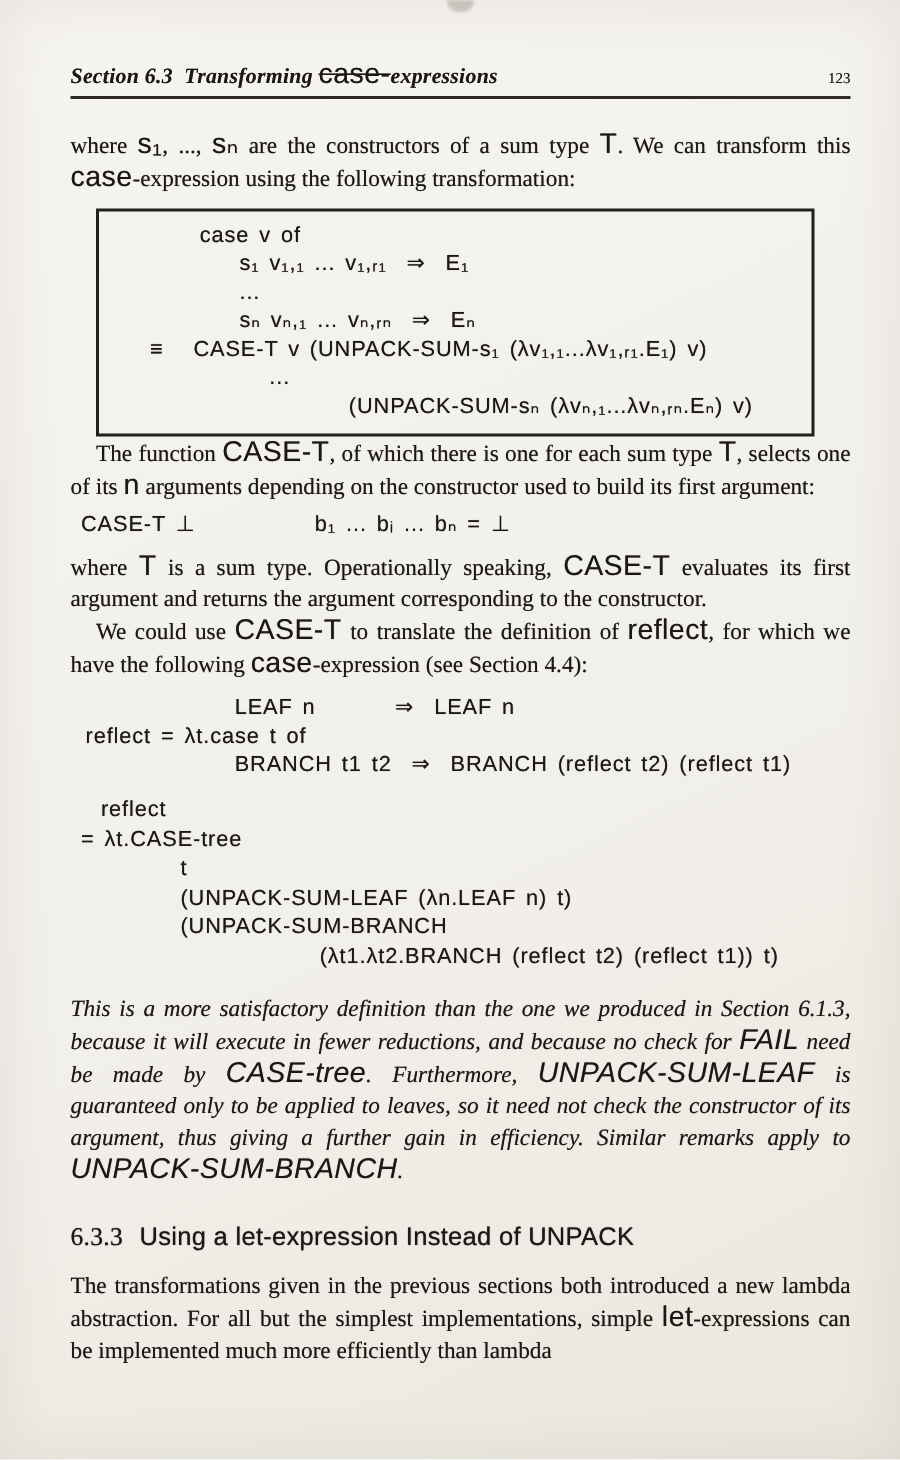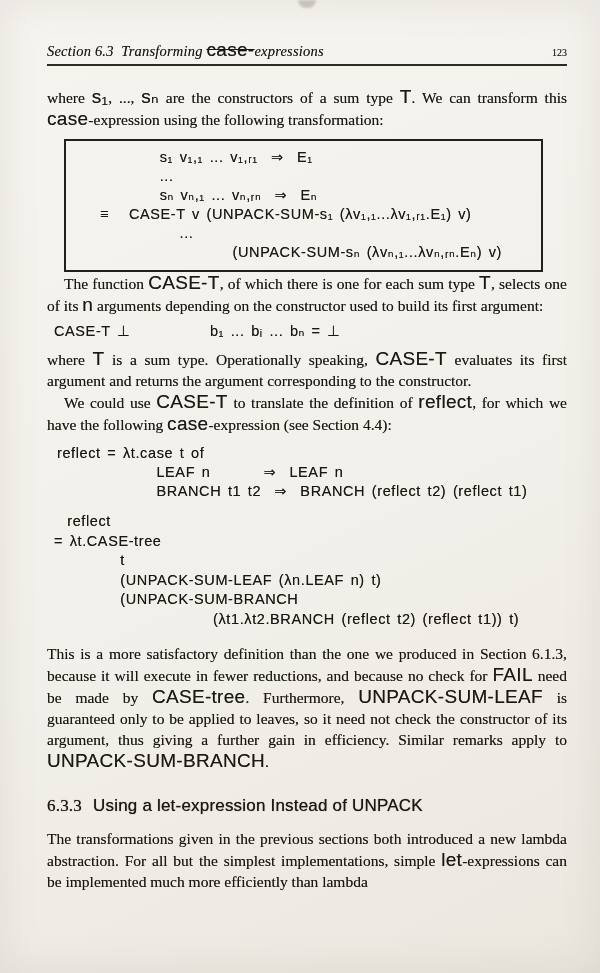--- a/index.html
+++ b/index.html
@@ -36,33 +36,33 @@
     border:none; border-top:2px solid #2e2b25; margin:3px 0 0 0;
   }
 
   
   .body-text {
     margin:0; font-size:15.5px; line-height:21px;
     text-align:justify;
     text-shadow:0 0 0.45px rgba(25,20,12,.6);
   }
   .seg-rm { }
-  .seg-it { font-style:italic; }
+  .seg-it { font-style:italic;font-weight:bold; }
   .seg-sans, .seg-sans-strike {
     font-family:"Liberation Sans","DejaVu Sans",sans-serif;
     font-size:19px; letter-spacing:0.3px;
   }
   .seg-sans-strike { text-decoration:line-through; }
   .indent-first { text-indent:17px; }
 
   .mt-intro  { margin-top:20px; }
   .mt-p2     { }
   .mt-p3     { margin-top:7px; }
   .mt-apply  { margin-top:10px; }
-  .mt-p6     { margin-top:14px; }
+  .mt-p6     { margin-top:14px;font-style:italic; }
   .mt-p7     { margin-top:12px; }
 
   
   .code {
     font-family:"Liberation Sans","DejaVu Sans",sans-serif;
     font-size:14.5px; line-height:19px;
     letter-spacing:0.6px; word-spacing:2px;
     text-shadow:0 0 0.5px rgba(25,20,12,.65);
   }
   .code .code-line { white-space:pre; }
@@ -98,41 +98,42 @@
 
   <div class="running-header">
     <span class="running-title"><span class="seg-it">Section 6.3&nbsp; Transforming </span><span class="seg-sans-strike">case-</span><span class="seg-it">expressions</span></span>
     <span class="page-num">123</span>
   </div>
   <hr class="header-rule">
 
   <p class="body-text mt-intro"><span class="seg-rm">where </span><span class="seg-sans">s₁</span><span class="seg-rm">, ..., </span><span class="seg-sans">sₙ</span><span class="seg-rm"> are the constructors of a sum type </span><span class="seg-sans">T</span><span class="seg-rm">. We can transform this </span><span class="seg-sans">case</span><span class="seg-rm">-expression using the following transformation:</span></p>
 
   <div class="transformation-box code">
+      <div class="code-line">     case v of</div>
       <div class="code-line">         s₁ v₁,₁ ... v₁,ᵣ₁  ⇒  E₁</div>
       <div class="code-line">         ...</div>
       <div class="code-line">         sₙ vₙ,₁ ... vₙ,ᵣₙ  ⇒  Eₙ</div>
       <div class="code-line">≡   CASE-T v (UNPACK-SUM-s₁ (λv₁,₁...λv₁,ᵣ₁.E₁) v)</div>
       <div class="code-line">            ...</div>
       <div class="code-line">                    (UNPACK-SUM-sₙ (λvₙ,₁...λvₙ,ᵣₙ.Eₙ) v)</div>
     </div>
 
   <p class="body-text mt-p2 indent-first"><span class="seg-rm">The function </span><span class="seg-sans">CASE-T</span><span class="seg-rm">, of which there is one for each sum type </span><span class="seg-sans">T</span><span class="seg-rm">, selects one of its </span><span class="seg-sans">n</span><span class="seg-rm"> arguments depending on the constructor used to build its first argument:</span></p>
 
   <div class="code code-equations">
       <div class="code-line">CASE-T ⊥            b₁ ... bᵢ ... bₙ = ⊥</div>
     </div>
 
   <p class="body-text mt-p3"><span class="seg-rm">where </span><span class="seg-sans">T</span><span class="seg-rm"> is a sum type. Operationally speaking, </span><span class="seg-sans">CASE-T</span><span class="seg-rm"> evaluates its first argument and returns the argument corresponding to the constructor.</span></p>
 
   <p class="body-text indent-first"><span class="seg-rm">We could use </span><span class="seg-sans">CASE-T</span><span class="seg-rm"> to translate the definition of </span><span class="seg-sans">reflect</span><span class="seg-rm">, for which we have the following </span><span class="seg-sans">case</span><span class="seg-rm">-expression (see Section 4.4):</span></p>
 
   <div class="code code-reflect-case">
+      <div class="code-line">               LEAF n        ⇒  LEAF n</div>
       <div class="code-line">reflect = λt.case t of</div>
-      <div class="code-line">               LEAF n        ⇒  LEAF n</div>
       <div class="code-line">               BRANCH t1 t2  ⇒  BRANCH (reflect t2) (reflect t1)</div>
     </div>
 
 
   <div class="code code-reflect-transformed">
       <div class="code-line">  reflect</div>
       <div class="code-line">= λt.CASE-tree</div>
       <div class="code-line">          t</div>
       <div class="code-line">          (UNPACK-SUM-LEAF (λn.LEAF n) t)</div>
       <div class="code-line">          (UNPACK-SUM-BRANCH</div>

